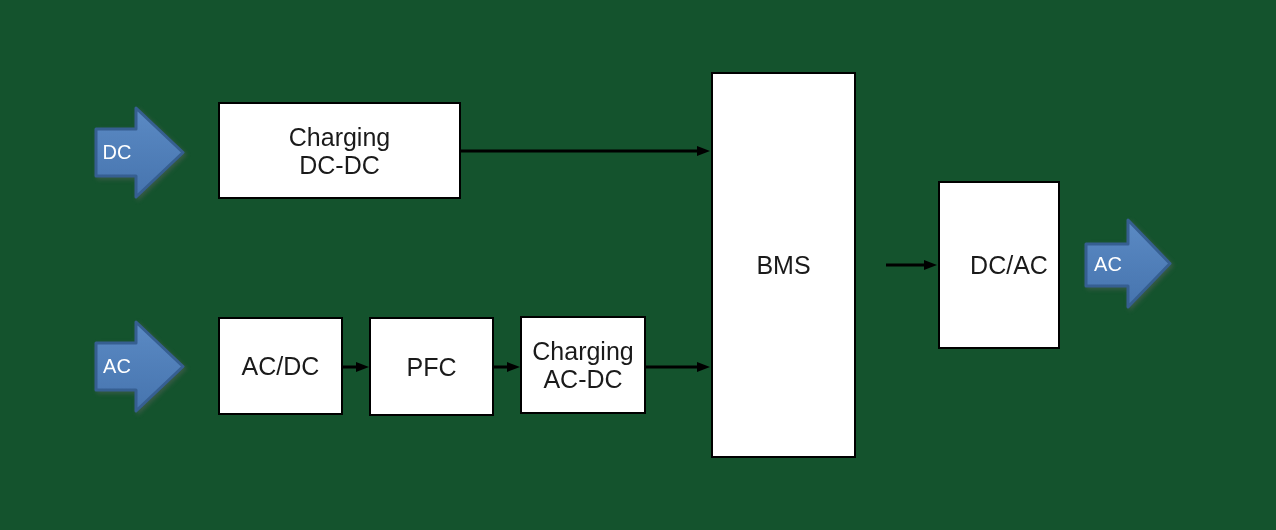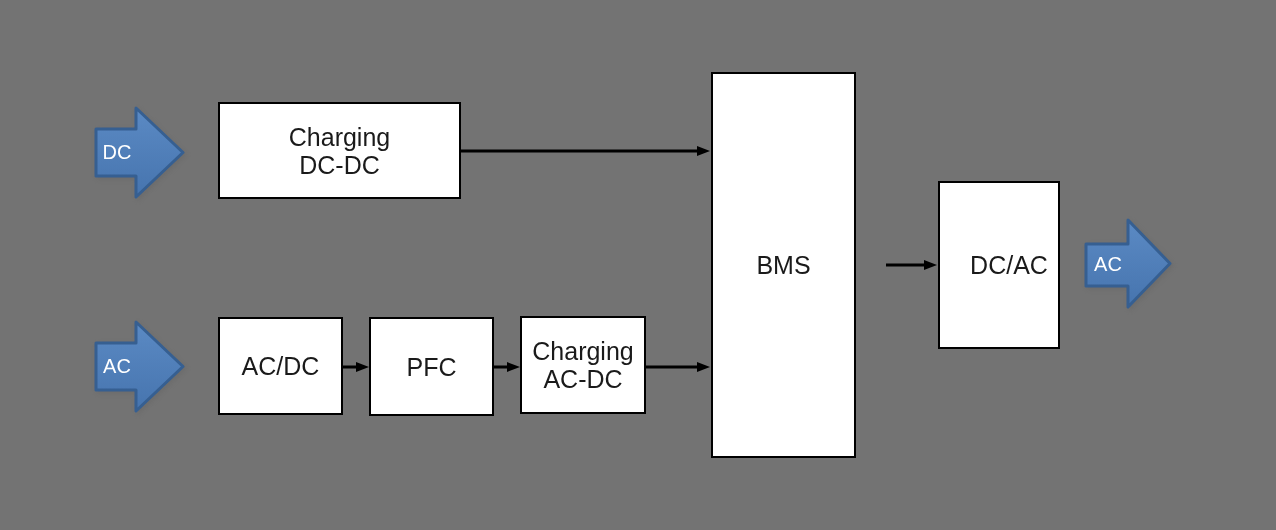--- a/index.html
+++ b/index.html
@@ -5,21 +5,21 @@
   html, body {
     margin: 0;
     padding: 0;
     background: #ffffff;
     font-family: "Liberation Sans", sans-serif;
   }
   #canvas {
     position: relative;
     width: 1276px;
     height: 530px;
-    background: #737373;
+    background: #14532d;
     overflow: hidden;
   }
   .block {
     position: absolute;
     box-sizing: border-box;
     border: 2px solid #000000;
     background: #ffffff;
     display: flex;
     align-items: center;
     justify-content: center;

